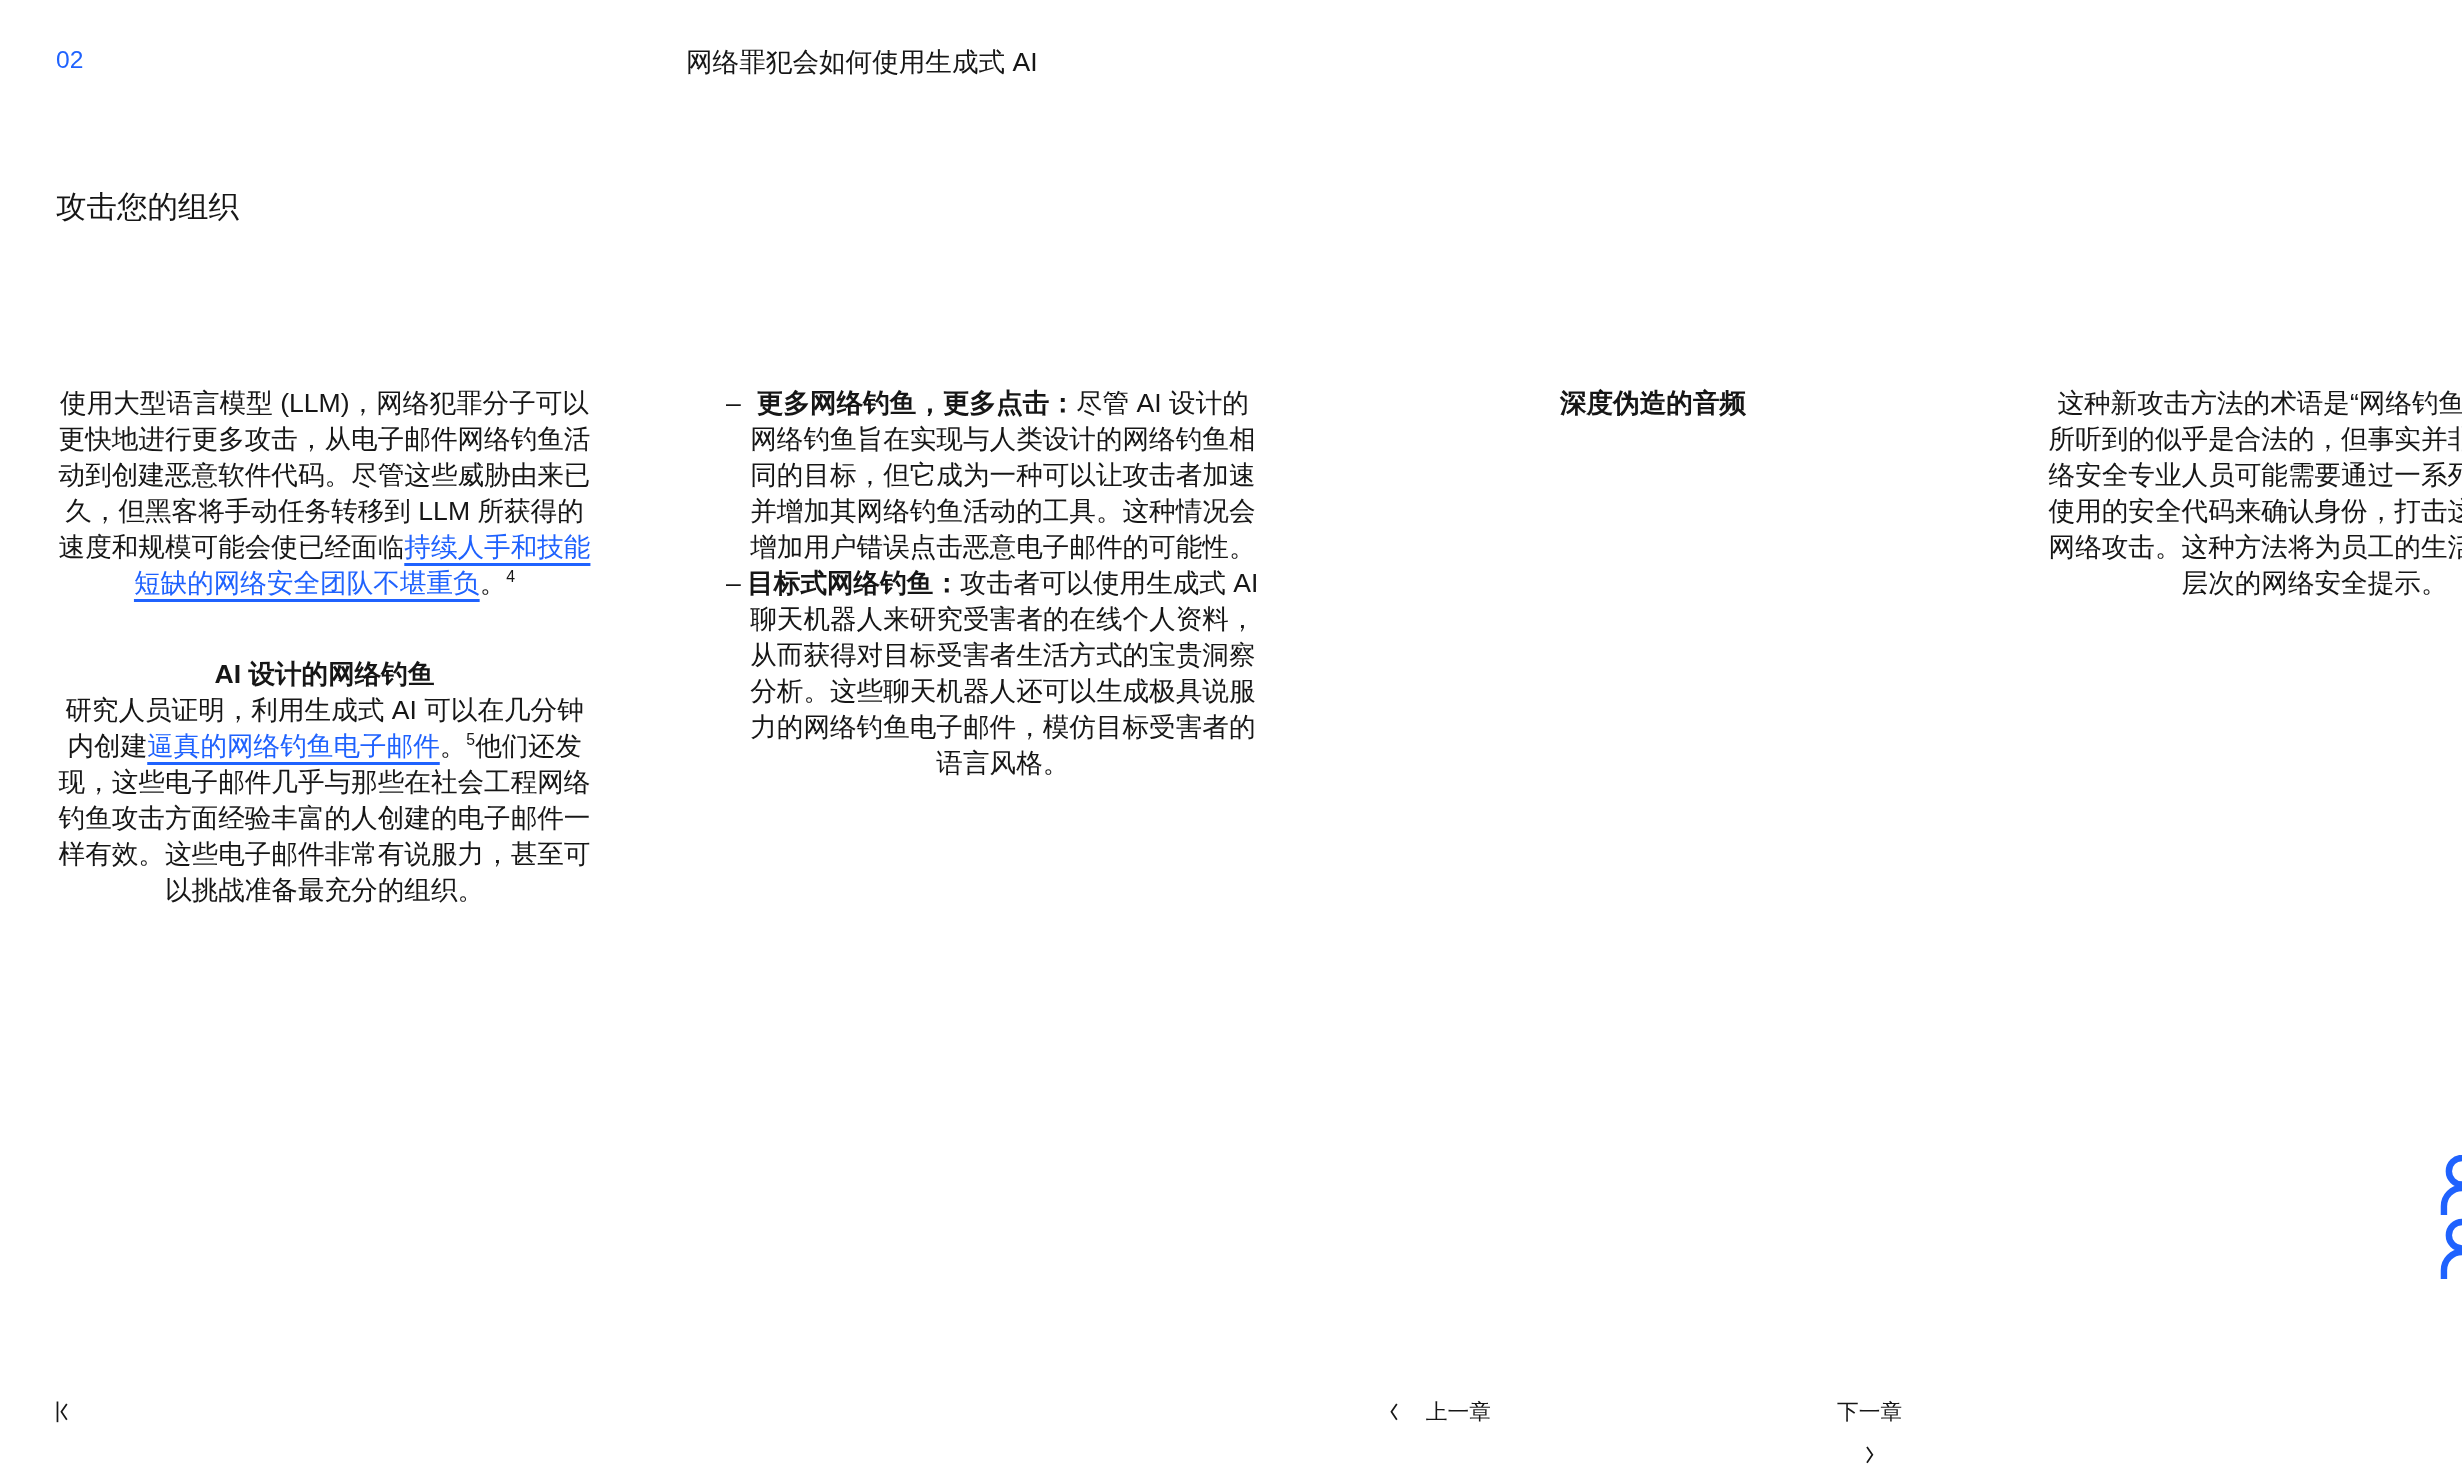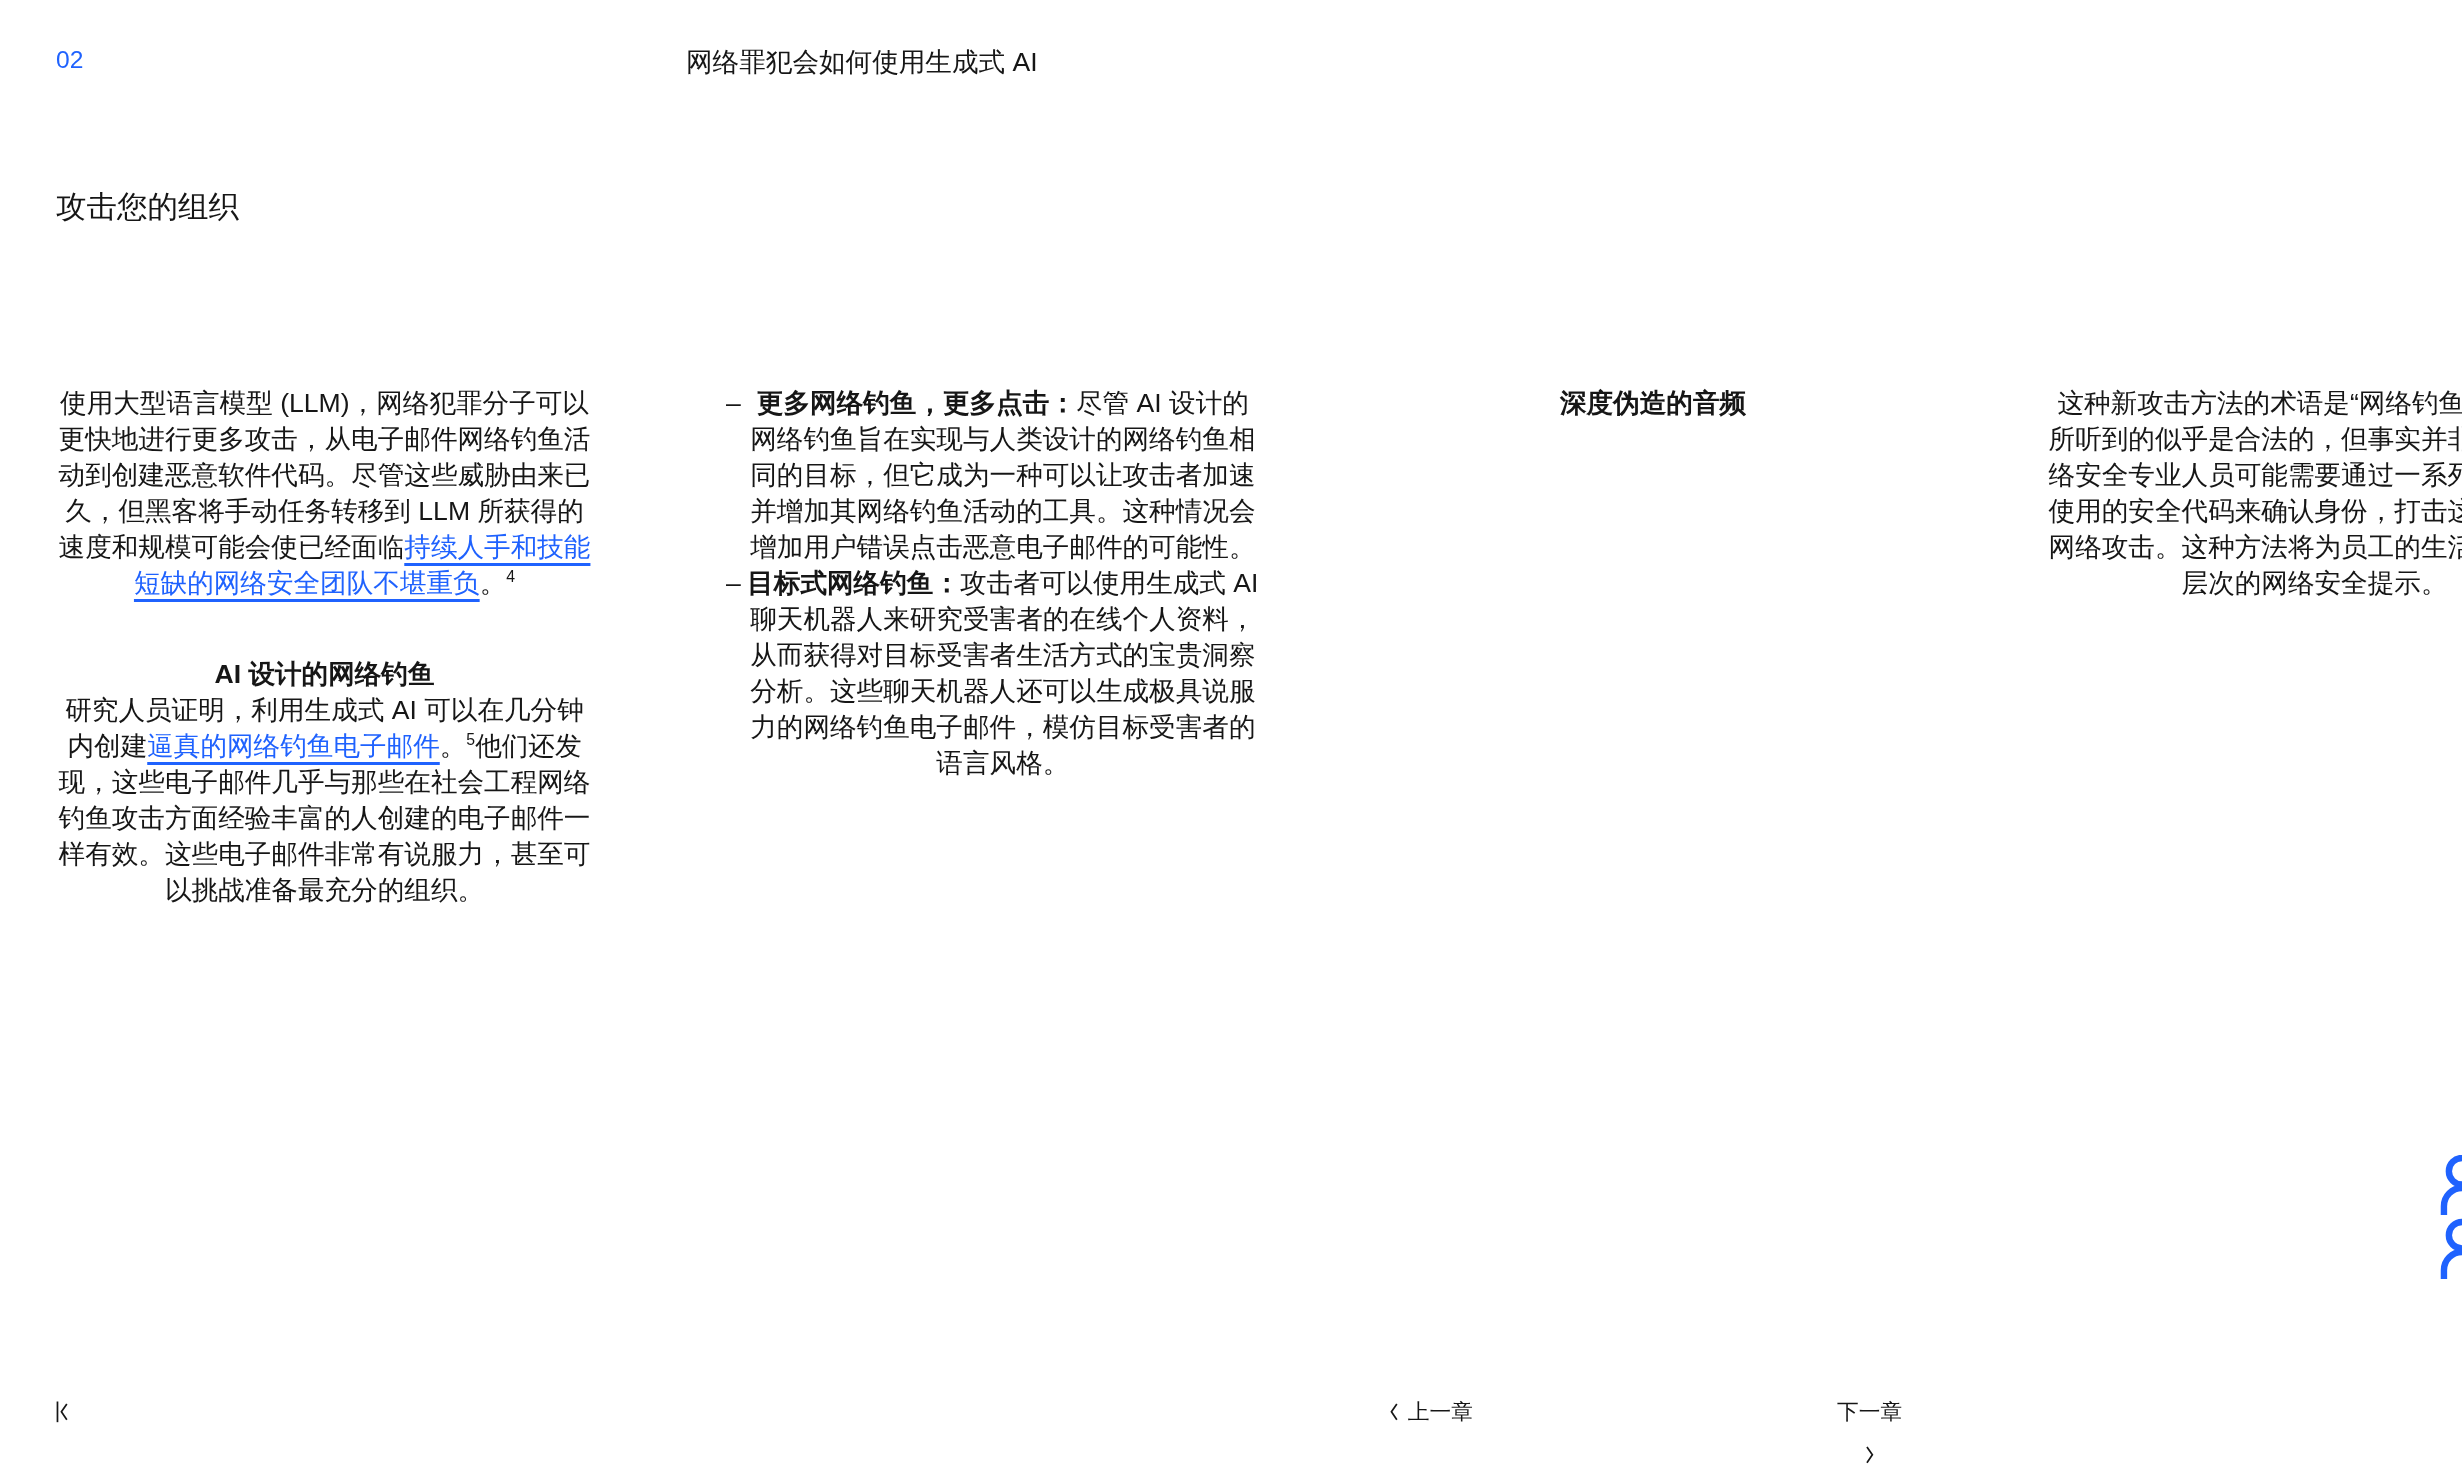--- a/index.html
+++ b/index.html
@@ -20,21 +20,21 @@
   #col4{left:2045px;width:539px;}
   .link{color:#1f62fe;text-decoration:underline;text-decoration-thickness:2.5px;text-underline-offset:6.9px;cursor:pointer;}
   sup.fn{font-size:15.8px;vertical-align:super;line-height:0;}
   .bullet{display:flex;margin:0;}
   .bullet .dash{flex:0 0 22.7px;}
   .bullet .btext{flex:1;margin:0;}
   .crowd{position:absolute;left:2440px;top:1155px;}
   .footer-btn{position:absolute;display:flex;align-items:center;background:none;border:none;padding:0;margin:0;
     font-family:inherit;font-size:21.7px;line-height:1;color:#161616;cursor:pointer;}
   #btn-skip{left:56px;top:1401px;}
-  #btn-prev{left:1389px;top:1401px;gap:9px;}
+  #btn-prev{left:1389px;top:1401px;gap:27px;}
   #btn-next{left:1837px;top:1401px;gap:21.7px;flex-direction:column;}
   svg{display:block;}
 </style>
 </head>
 <body>
 
 <div id="page">
 
   <div class="hdr-num">02</div>
   <div class="hdr-title">网络罪犯会如何使用生成式 AI</div>

